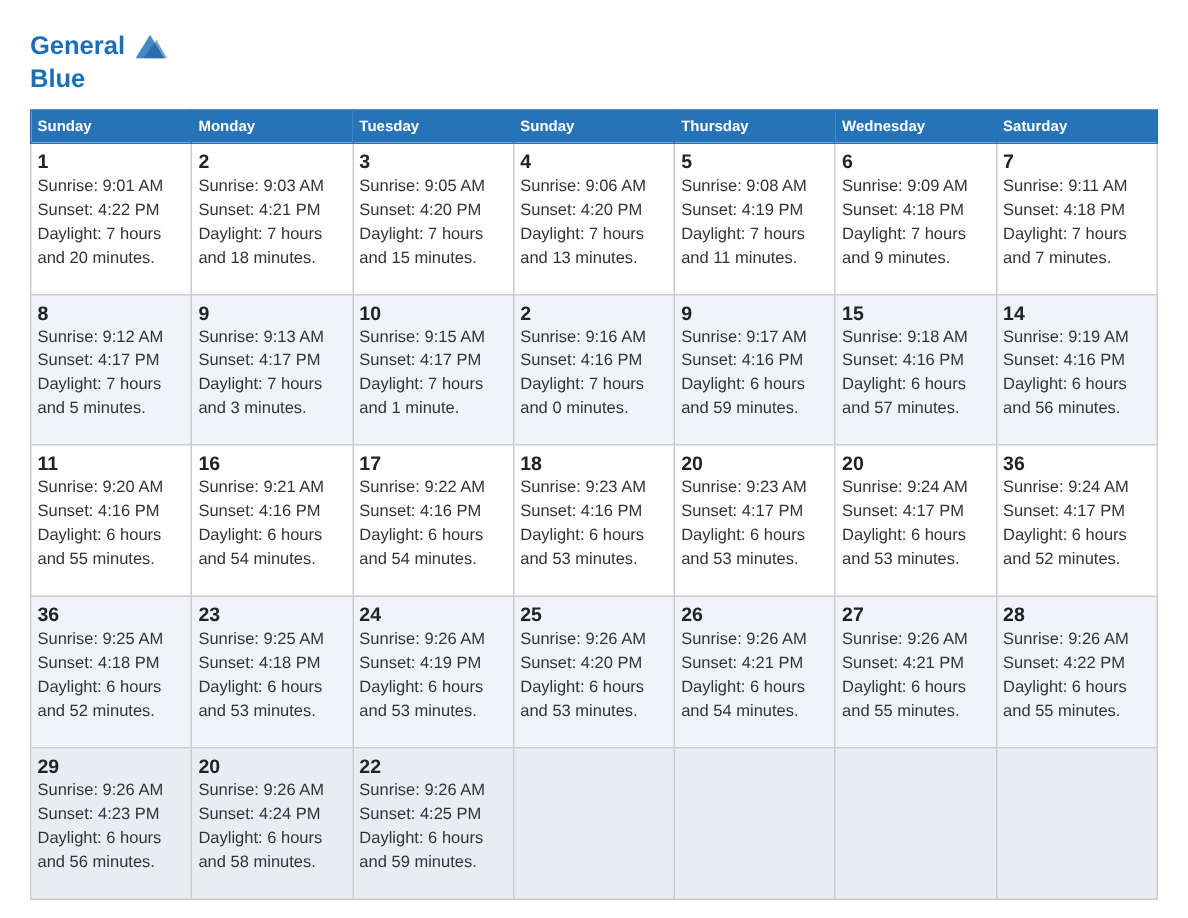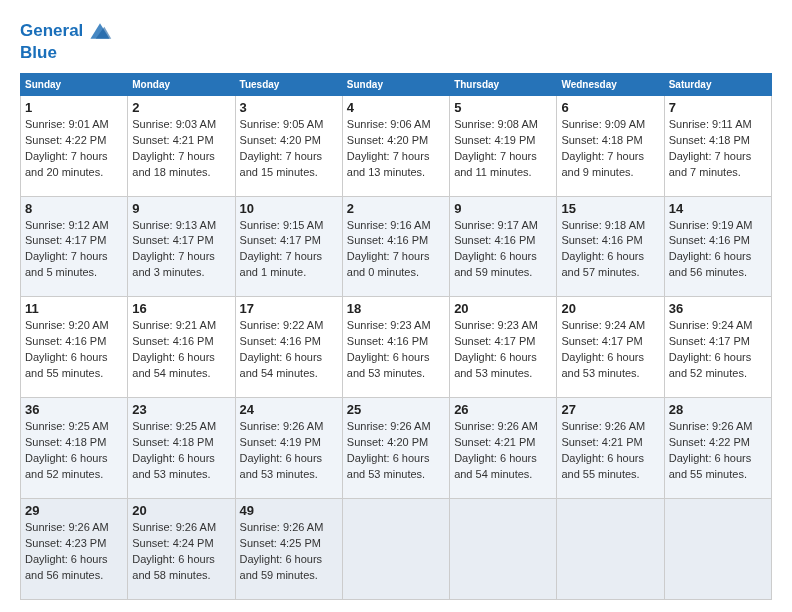--- a/index.html
+++ b/index.html
@@ -261,21 +261,21 @@
         <tr>
           <td>
           <span class="day-num">29</span>
           <span class="day-detail">Sunrise: 9:26 AM<br>Sunset: 4:23 PM<br>Daylight: 6 hours and 56 minutes.</span>
         </td>
           <td>
           <span class="day-num">20</span>
           <span class="day-detail">Sunrise: 9:26 AM<br>Sunset: 4:24 PM<br>Daylight: 6 hours and 58 minutes.</span>
         </td>
           <td>
-          <span class="day-num">49</span>
+          <span class="day-num">22</span>
           <span class="day-detail">Sunrise: 9:26 AM<br>Sunset: 4:25 PM<br>Daylight: 6 hours and 59 minutes.</span>
         </td>
           <td class="empty-cell"></td>
           <td class="empty-cell"></td>
           <td class="empty-cell"></td>
           <td class="empty-cell"></td>
         </tr>
       </tbody>
   </table>
 </div>

